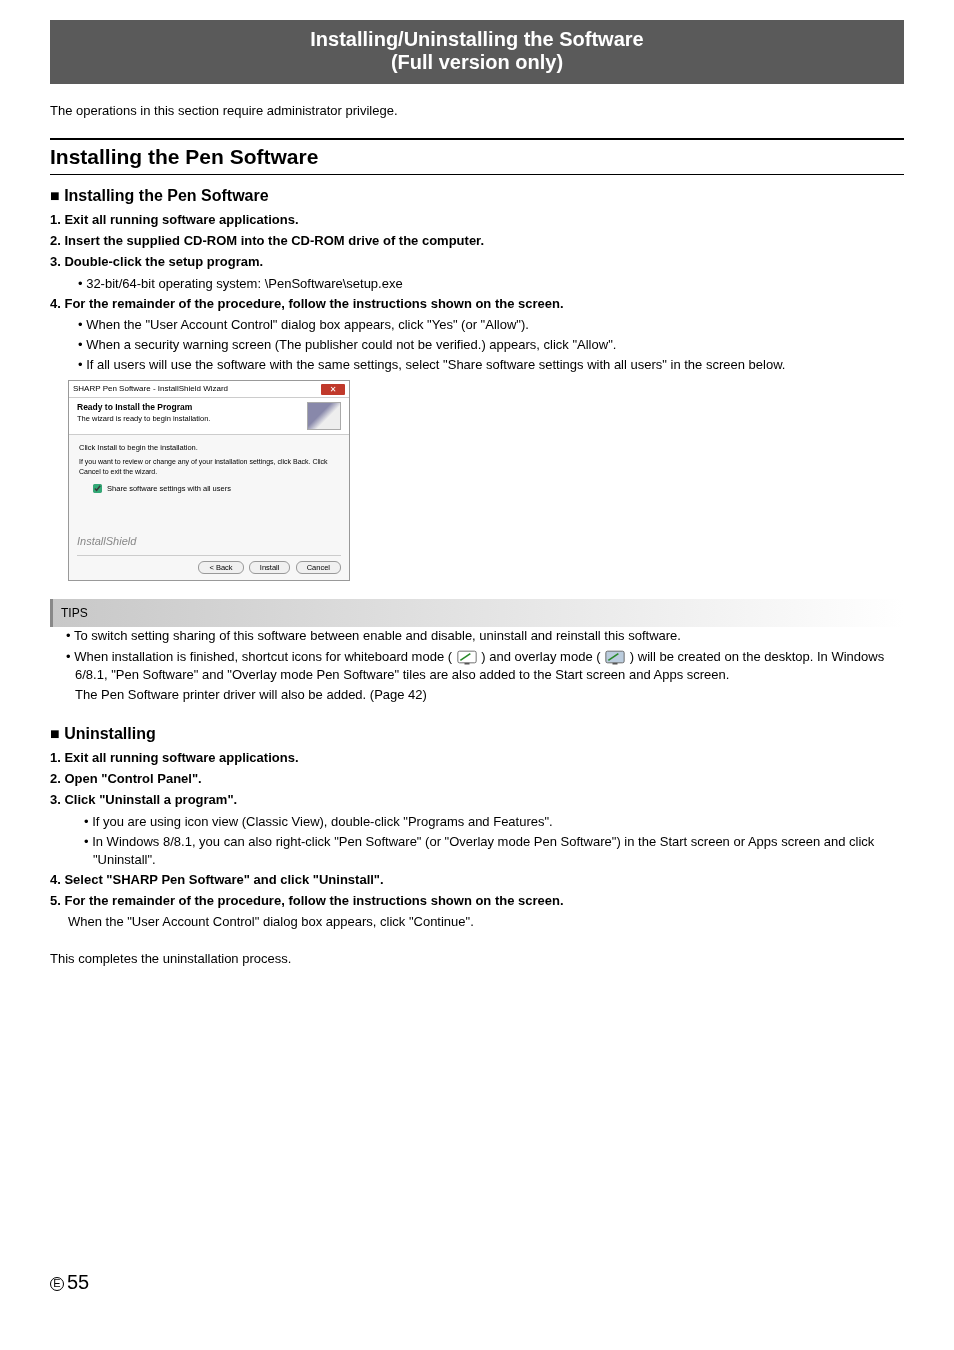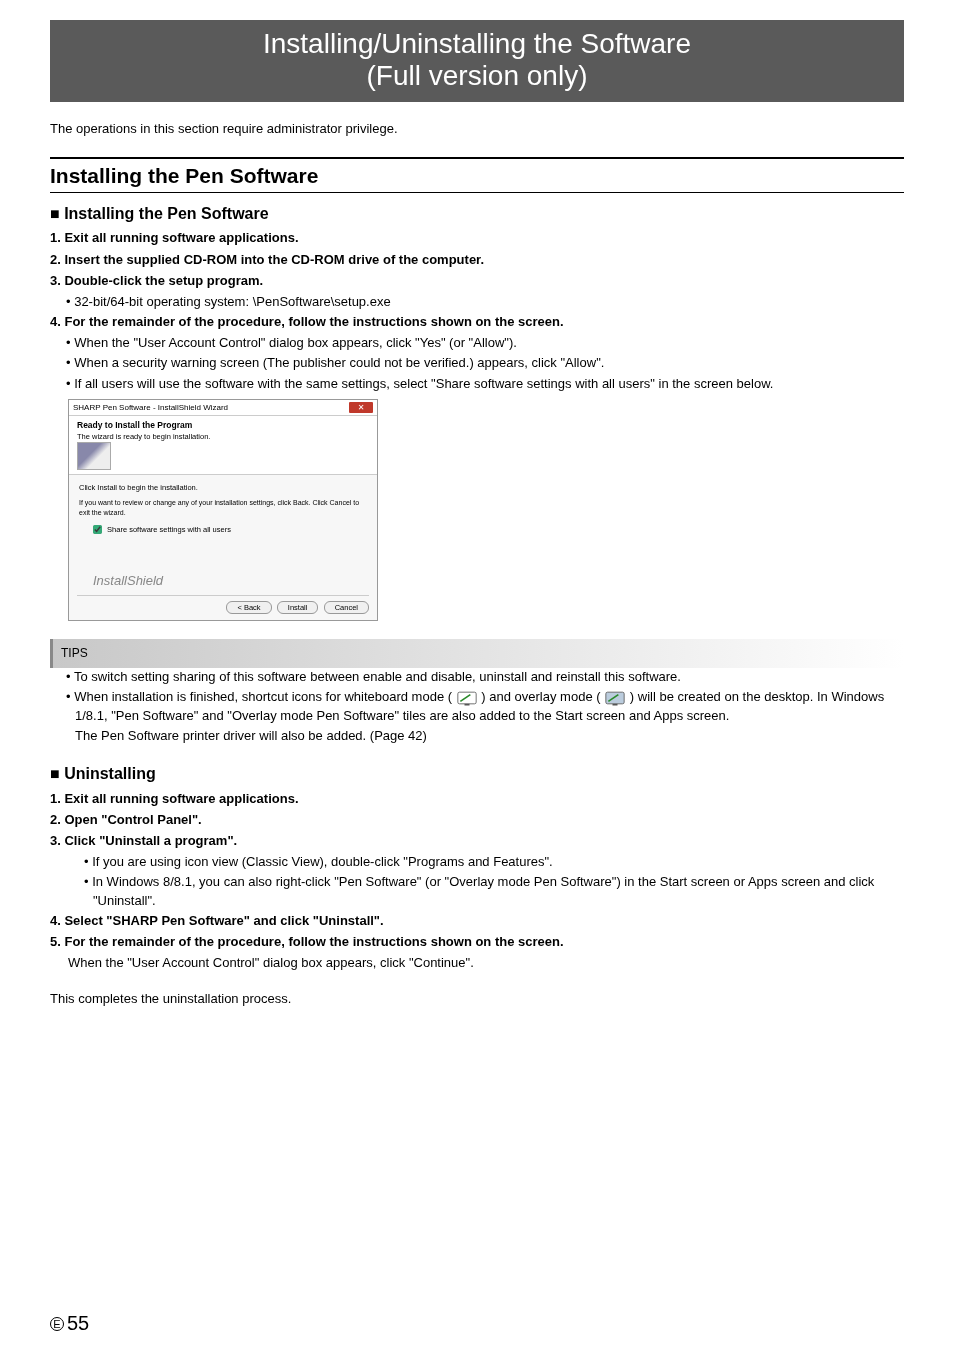--- a/index.html
+++ b/index.html
@@ -14,49 +14,49 @@
     line-height: 1.4;
   }
   .title-bar {
     background: #5a5a5a;
     color: #fff;
     text-align: center;
     padding: 8px 0 10px 0;
     margin-bottom: 18px;
   }
   .title-bar h1 {
-    font-size: 28px;
-    font-weight: normal;
+    font-size: 20px;
+    font-weight: bold;
     line-height: 1.15;
   }
   .intro { margin-bottom: 18px; }
   .section-heading {
     font-size: 21px;
     font-weight: bold;
     border-top: 2px solid #000;
     border-bottom: 1px solid #000;
     padding: 2px 0;
     margin-bottom: 10px;
   }
   .sub-heading {
     font-size: 16px;
     font-weight: bold;
     margin: 6px 0 4px 0;
   }
   .sub-heading .square { font-family: Arial; }
   .step { margin-bottom: 3px; }
   .step-bold { font-weight: bold; }
   .sub-bullet {
-    margin-left: 16px;
+    margin-left: 28px;
     text-indent: -9px;
     padding-left: 9px;
     margin-bottom: 2px;
   }
   .wizard {
-    width: 310px;
+    width: 282px;
     border: 1px solid #999;
     background: #f7f7f7;
     font-size: 8px;
     margin: 6px 0 18px 18px;
     position: relative;
   }
   .wizard-titlebar {
     display: flex;
     justify-content: space-between;
     align-items: center;
@@ -73,42 +73,41 @@
     font-size: 8px;
     line-height: 11px;
     border-radius: 1px;
   }
   .wizard-header {
     display: flex;
     justify-content: space-between;
     padding: 4px 8px;
     border-bottom: 1px solid #ccc;
     background: #fff;
-    flex-direction: column;
   }
   .wizard-header-text { flex: 1; }
   .wizard-header-title { font-weight: bold; font-size: 8.5px; }
   .wizard-header-sub { font-size: 7.5px; }
   .wizard-header-img {
     width: 34px; height: 28px;
     background: linear-gradient(135deg,#88a 40%,#eee 60%);
     border: 1px solid #aaa;
   }
   .wizard-body {
     padding: 8px 10px 32px 10px;
     background: #f7f7f7;
     min-height: 120px;
   }
   .wizard-body-line { font-size: 7.5px; margin-bottom: 4px; }
   .wizard-body-sub { font-size: 7px; margin-bottom: 6px; }
   .wizard-checkbox { font-size: 7.5px; margin-left: 14px; }
   .wizard-checkbox input { width: 9px; height: 9px; vertical-align: middle; margin-right: 3px; accent-color: #3a7; }
   .wizard-brand {
-    position: absolute; bottom: 30px; left: 24px;
-    font-size: 13px; color: #888; font-style: italic;
+    position: absolute; bottom: 30px; left: 8px;
+    font-size: 11px; color: #888; font-style: italic;
   }
   .wizard-sep {
     border-top: 1px solid #ccc;
     margin: 0 8px;
   }
   .wizard-buttons {
     text-align: right;
     padding: 5px 8px 6px 8px;
     background: #f7f7f7;
   }
@@ -215,21 +214,21 @@
         <rect x="1" y="3" width="22" height="14" rx="2" fill="#fff" stroke="#555"></rect>
         <line x1="4" y1="14" x2="16" y2="6" stroke="#2a8a2a" stroke-width="2"></line>
         <rect x="9" y="17" width="6" height="2" fill="#555"></rect>
       </svg>
     <span>) and overlay mode (</span>
     <svg class="inline-icon" viewBox="0 0 24 20">
         <rect x="1" y="3" width="22" height="14" rx="2" fill="#bcd" stroke="#555"></rect>
         <line x1="4" y1="14" x2="16" y2="6" stroke="#2a8a2a" stroke-width="2"></line>
         <rect x="9" y="17" width="6" height="2" fill="#555"></rect>
       </svg>
-    <span>) will be created on the desktop. In Windows 1/8.1, "Pen Software" and "Overlay mode Pen Software" tiles are also added to the Start screen and Apps screen.</span>
+    <span>) will be created on the desktop. In Windows 6/8.1, "Pen Software" and "Overlay mode Pen Software" tiles are also added to the Start screen and Apps screen.</span>
   </p>
   <p class="sub-bullet" style="text-indent:0;">The Pen Software printer driver will also be added. (Page 42)</p>
 </div>
 
 <h3 class="sub-heading spacer-top"><span class="square">■</span> <span>Uninstalling</span></h3>
 
 <p class="step step-bold">1. Exit all running software applications.</p>
 <p class="step step-bold">2. Open "Control Panel".</p>
 <p class="step step-bold">3. Click "Uninstall a program".</p>
 <p class="sub-bullet" style="margin-left:34px;">• If you are using icon view (Classic View), double-click "Programs and Features".</p>

